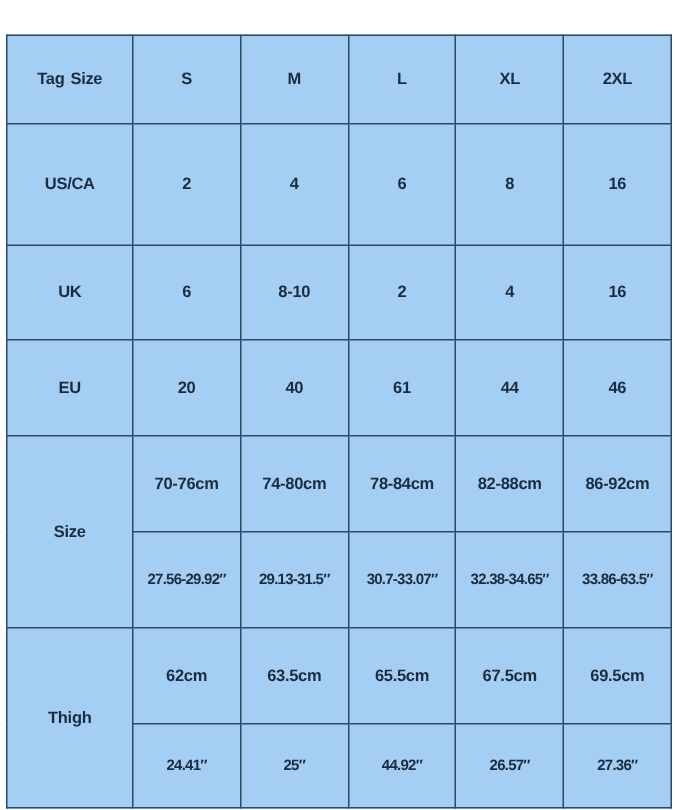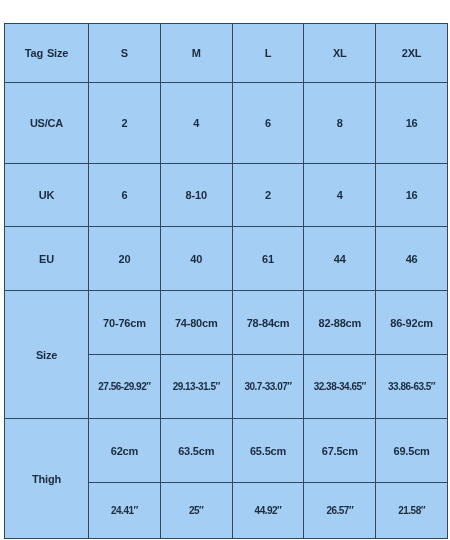--- a/index.html
+++ b/index.html
@@ -149,18 +149,18 @@
         <td class="measure-cell">65.5cm</td>
         <td class="measure-cell">67.5cm</td>
         <td class="measure-cell">69.5cm</td>
       </tr>
 
       <tr style="height: 56px;">
         <td class="measure-cell inch">24.41″</td>
         <td class="measure-cell inch">25″</td>
         <td class="measure-cell inch">44.92″</td>
         <td class="measure-cell inch">26.57″</td>
-        <td class="measure-cell inch">21.58″</td>
+        <td class="measure-cell inch">27.36″</td>
       </tr>
 
     </tbody>
   </table>
 </div>
 
 </body></html>

